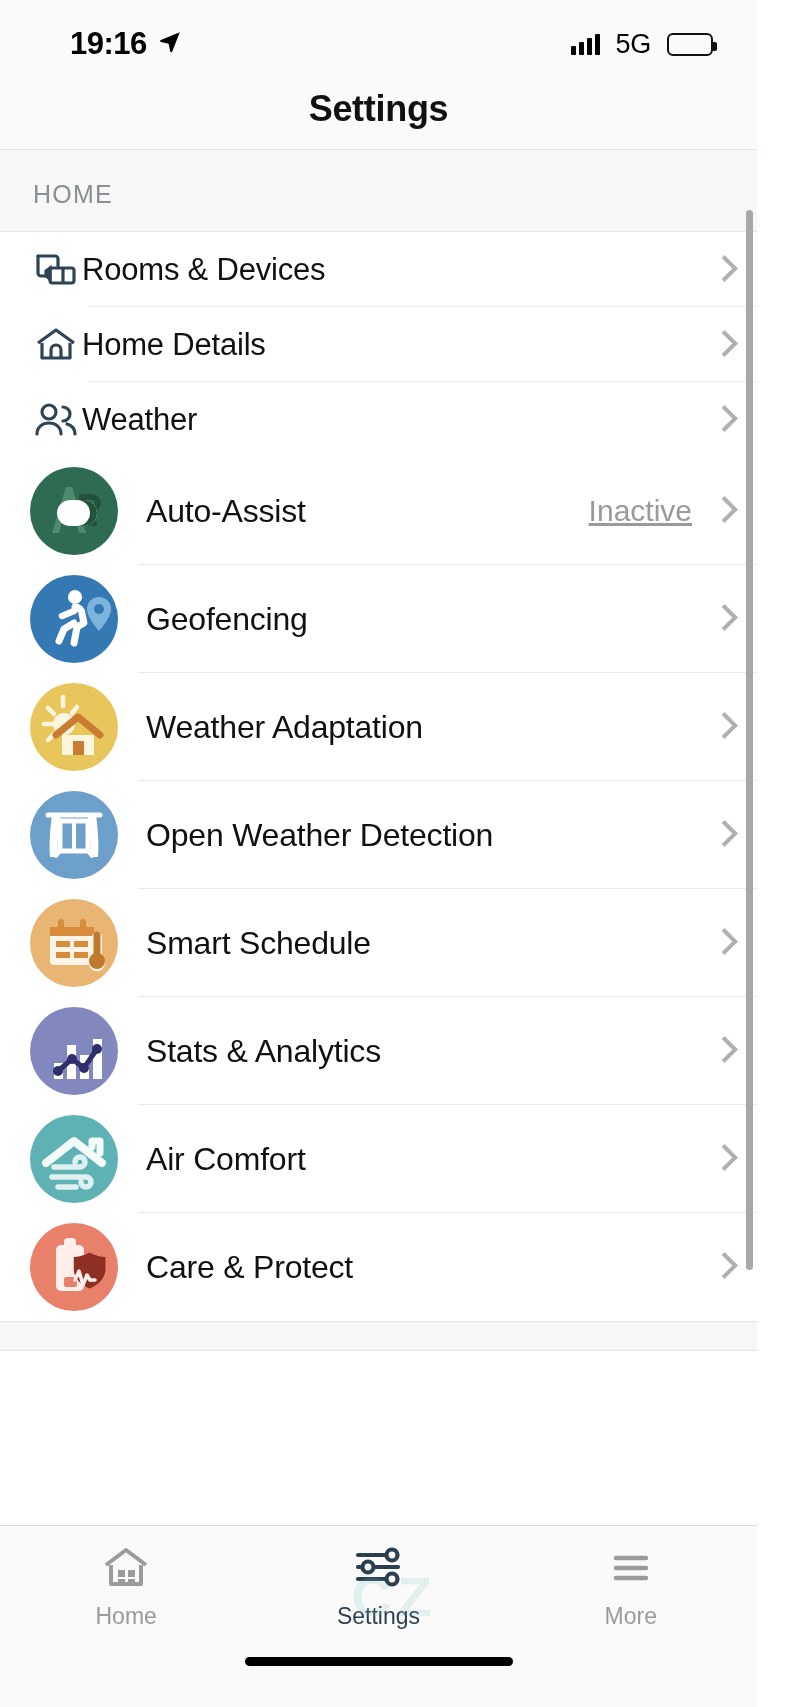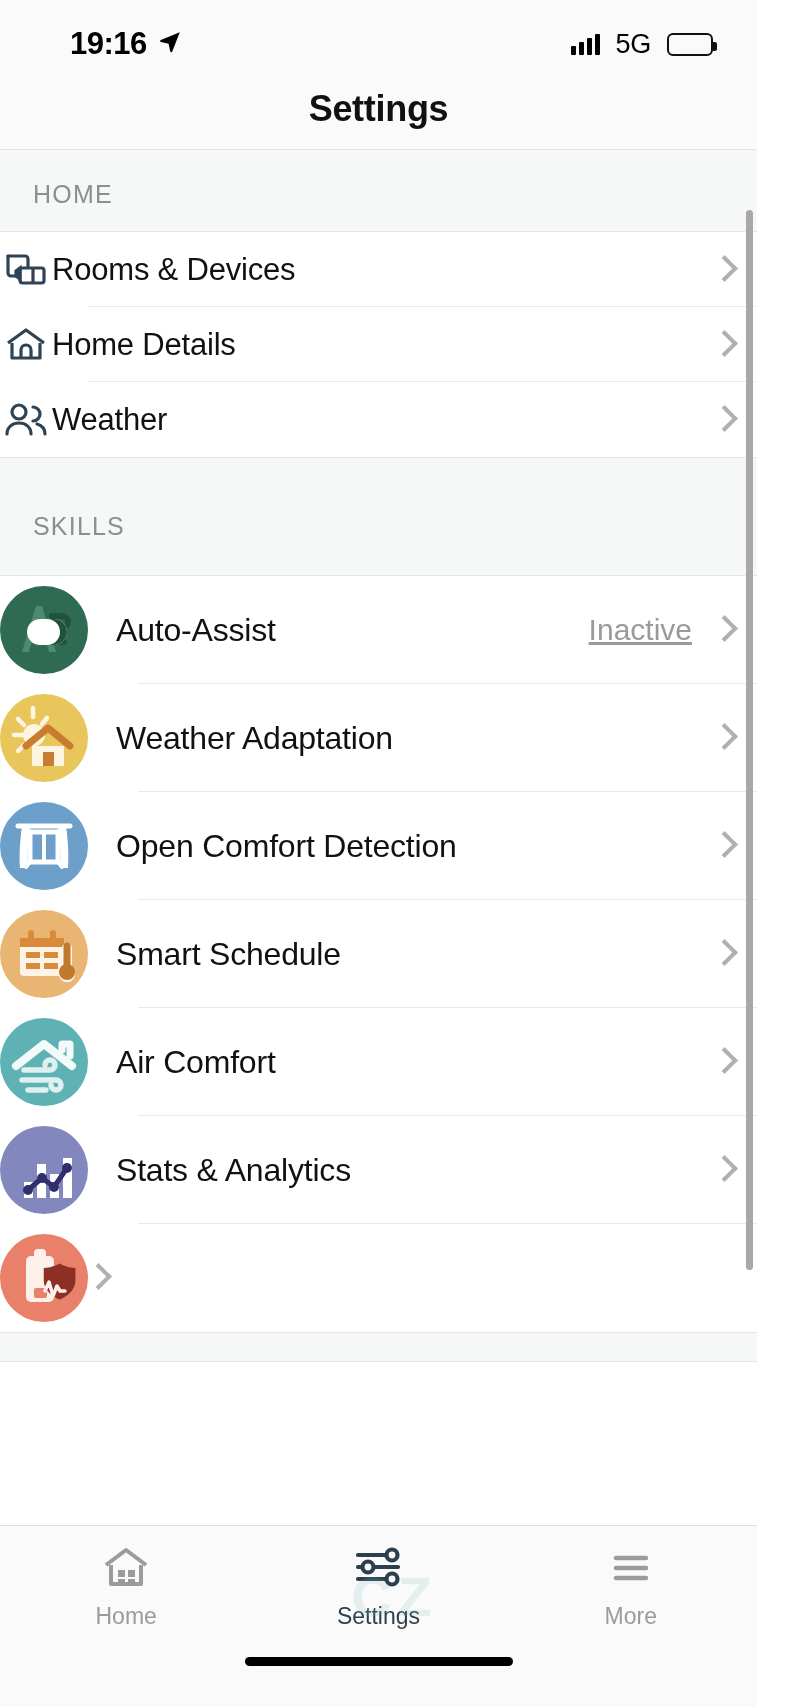--- a/index.html
+++ b/index.html
@@ -44,21 +44,21 @@
     background:#f6f7f7;
     padding:30px 0 22px 33px;
     font-size:25px; color:#8a8f94; letter-spacing:1.2px;
     border-bottom:1px solid #e4e6e6;
   }
   .section-header.tall { padding-top:54px; padding-bottom:34px; border-top:1px solid #e4e6e6; }
 
   .row {
     display:flex; align-items:center;
     background:#fff; position:relative;
-    padding-right:26px;
+    padding-left:30px; padding-right:26px;
   }
   .row.home-row { height:75px; }
   .row.skill-row { height:108px; }
   .row .sep {
     position:absolute; left:88px; right:0; bottom:0; height:1px; background:#e9eaea;
   }
   .row.skill-row .sep { left:138px; }
 
   .row-label { font-size:31px; color:#111; flex:1 1 auto; letter-spacing:-0.2px; }
   .row.skill-row .row-label { font-size:32px; margin-left:28px; }
@@ -167,39 +167,53 @@
           <path d="M4 33c0-7 5.5-11 12-11s12 4 12 11"></path>
           <path d="M30 6a7 7 0 0 1 0 14"></path>
           <path d="M34 23c5 1.5 8 5 8 10"></path>
         </svg>
       </span>
       <span class="row-label">Weather</span>
       <span class="chev"></span>
 
     </div>
 
-    <div class="section-header tall">SKILLS</div>
 
     <div class="row skill-row">
       <span class="icon-circle" style="background:#2f6b52">
         <svg width="88" height="88" viewBox="0 0 88 88">
           <path d="M36 20 22 66h7l10-35 5 17h-7l-2 7h11l3 11h7L42 20z" fill="#4e8a6f"></path>
           <path d="M52 30h10a6 6 0 0 1 0 12H40" stroke="#20523c" stroke-width="6" fill="none" stroke-linecap="round"></path>
           <path d="M56 56h8" stroke="#20523c" stroke-width="6" fill="none" stroke-linecap="round"></path>
           <rect x="27" y="33" width="40" height="26" rx="13" fill="#20523c"></rect>
           <rect x="27" y="33" width="40" height="26" rx="13" fill="#fff"></rect>
           <path d="M47 33h7a13 13 0 0 1 0 26h-7a13 13 0 0 0 0-26z" fill="#20523c"></path>
         </svg>
       </span>
       <span class="row-label">Auto-Assist</span>
       <span class="row-value">Inactive</span>
       <span class="chev"></span>
       <span class="sep"></span>
     </div>
 
+    <div class="row skill-row">
+      <span class="icon-circle" style="background:#3479b4">
+        <svg width="88" height="88" viewBox="0 0 88 88">
+          <path d="M57 34a12 12 0 0 1 24 0c0 9-12 22-12 22S57 43 57 34z" fill="#7cb4de"></path>
+          <circle cx="69" cy="34" r="5" fill="#3479b4"></circle>
+          <circle cx="45" cy="22" r="7" fill="#fff"></circle>
+          <path d="M45 32c4 0 7 3 7 7l2 9-7 4-3 16" stroke="#fff" stroke-width="7" fill="none" stroke-linecap="round" stroke-linejoin="round"></path>
+          <path d="M44 48l-10 6-5 12" stroke="#fff" stroke-width="7" fill="none" stroke-linecap="round" stroke-linejoin="round"></path>
+          <path d="M44 36l-12 5" stroke="#fff" stroke-width="6.5" fill="none" stroke-linecap="round"></path>
+        </svg>
+      </span>
+      <span class="row-label">Geofencing</span>
+      <span class="chev"></span>
+      <span class="sep"></span>
+    </div>
 
     <div class="row skill-row">
       <span class="icon-circle" style="background:#e8c65c">
         <svg width="88" height="88" viewBox="0 0 88 88">
           <g stroke="#fdf5e0" stroke-width="4.5" stroke-linecap="round">
             <path d="M33 14v9"></path>
               <path d="M18 25l6 6"></path>
               <path d="M14 41h9"></path>
             <path d="M18 57l6-6"></path>
               <path d="M47 24l-5 6"></path>
@@ -220,21 +234,21 @@
         <svg width="88" height="88" viewBox="0 0 88 88">
           <path d="M18 24h52" stroke="#fff" stroke-width="5" stroke-linecap="round"></path>
           <path d="M22 24c-2 14-3 30-2 42h8c-1-14 0-28 2-42z" fill="#fff"></path>
           <path d="M66 24c2 14 3 30 2 42h-8c1-14 0-28-2-42z" fill="#fff"></path>
           <rect x="30" y="30" width="28" height="30" fill="none" stroke="#fff" stroke-width="5"></rect>
           <path d="M44 30v30" stroke="#fff" stroke-width="4"></path>
           <path d="M30 30l-4-4M58 30l4-4" stroke="#fff" stroke-width="4" stroke-linecap="round"></path>
           <path d="M30 60l-4 5M58 60l4 5" stroke="#fff" stroke-width="4" stroke-linecap="round"></path>
         </svg>
       </span>
-      <span class="row-label">Open Comfort Detection</span>
+      <span class="row-label">Open Weather Detection</span>
       <span class="chev"></span>
       <span class="sep"></span>
     </div>
 
     <div class="row skill-row">
       <span class="icon-circle" style="background:#e8b573">
         <svg width="88" height="88" viewBox="0 0 88 88">
           <rect x="20" y="28" width="44" height="38" rx="4" fill="#fdf3e6"></rect>
           <rect x="20" y="28" width="44" height="9" fill="#d98b3c"></rect>
           <rect x="28" y="20" width="6" height="12" rx="3" fill="#d98b3c"></rect>
@@ -247,65 +261,66 @@
           <path d="M67 36v24" stroke="#c07a2e" stroke-width="7" stroke-linecap="round"></path>
           <circle cx="67" cy="62" r="8" fill="#c07a2e"></circle>
         </svg>
       </span>
       <span class="row-label">Smart Schedule</span>
       <span class="chev"></span>
       <span class="sep"></span>
     </div>
 
     <div class="row skill-row">
-      <span class="icon-circle" style="background:#5fb2b4">
-        <svg width="88" height="88" viewBox="0 0 88 88">
-          <path d="M16 48 44 26l28 22" fill="none" stroke="#f2fafa" stroke-width="8" stroke-linecap="round" stroke-linejoin="round"></path>
-          <path d="M62 32v-6h8v12" fill="none" stroke="#f2fafa" stroke-width="7" stroke-linecap="round" stroke-linejoin="round"></path>
-          <g fill="none" stroke="#dff0f0" stroke-width="5.5" stroke-linecap="round">
-            <path d="M24 52h26a5 5 0 1 0-5-5"></path>
-            <path d="M22 62h34a5 5 0 1 1-5 5"></path>
-            <path d="M28 72h18"></path>
-          </g>
-        </svg>
-      </span>
-      <span class="row-label">Air Comfort</span>
-      <span class="chev"></span>
-      <span class="sep"></span>
-    </div>
-
-    <div class="row skill-row">
       <span class="icon-circle" style="background:#8288bd">
         <svg width="88" height="88" viewBox="0 0 88 88">
           <rect x="24" y="56" width="9" height="16" fill="#fff"></rect>
           <rect x="37" y="38" width="9" height="34" fill="#fff"></rect>
           <rect x="50" y="48" width="9" height="24" fill="#fff"></rect>
           <rect x="63" y="32" width="9" height="40" fill="#fff"></rect>
           <path d="M28 64 42 52l12 9 13-19" fill="none" stroke="#2e2f6b" stroke-width="5"></path>
           <circle cx="28" cy="64" r="5" fill="#2e2f6b"></circle>
           <circle cx="42" cy="52" r="5" fill="#2e2f6b"></circle>
           <circle cx="54" cy="61" r="5" fill="#2e2f6b"></circle>
           <circle cx="67" cy="42" r="5" fill="#2e2f6b"></circle>
         </svg>
       </span>
       <span class="row-label">Stats &amp; Analytics</span>
       <span class="chev"></span>
       <span class="sep"></span>
     </div>
 
+    <div class="row skill-row">
+      <span class="icon-circle" style="background:#5fb2b4">
+        <svg width="88" height="88" viewBox="0 0 88 88">
+          <path d="M16 48 44 26l28 22" fill="none" stroke="#f2fafa" stroke-width="8" stroke-linecap="round" stroke-linejoin="round"></path>
+          <path d="M62 32v-6h8v12" fill="none" stroke="#f2fafa" stroke-width="7" stroke-linecap="round" stroke-linejoin="round"></path>
+          <g fill="none" stroke="#dff0f0" stroke-width="5.5" stroke-linecap="round">
+            <path d="M24 52h26a5 5 0 1 0-5-5"></path>
+            <path d="M22 62h34a5 5 0 1 1-5 5"></path>
+            <path d="M28 72h18"></path>
+          </g>
+        </svg>
+      </span>
+      <span class="row-label">Air Comfort</span>
+      <span class="chev"></span>
+      <span class="sep"></span>
+    </div>
+
     <div class="row skill-row last">
       <span class="icon-circle" style="background:#e8806a">
         <svg width="88" height="88" viewBox="0 0 88 88">
           <rect x="26" y="22" width="28" height="46" rx="5" fill="#fdf0eb"></rect>
           <rect x="34" y="15" width="12" height="12" rx="4" fill="#fdf0eb"></rect>
           <rect x="34" y="54" width="13" height="10" rx="2" fill="#e8806a"></rect>
           <path d="M46 32c8 0 14-3 18-5 4 2 10 5 18 5v14c0 11-9 18-18 22-9-4-18-11-18-22z" fill="#8e2f24" transform="translate(-2,4) scale(0.88) translate(6,2)"></path>
           <path d="M45 57l4-9 4 14 4-10 3 5h5" fill="none" stroke="#fdf0eb" stroke-width="3.5" stroke-linecap="round" stroke-linejoin="round"></path>
         </svg>
       </span>
+      <span class="row-label">Care &amp; Protect</span>
       <span class="chev"></span>
 
     </div>
 
     <div class="group-gap"></div>
 
     <div class="scrollbar"></div>
   </div>
 
   <div class="tabbar">

